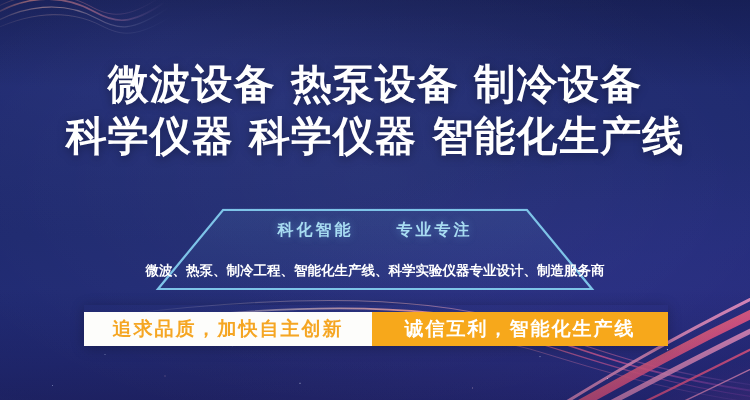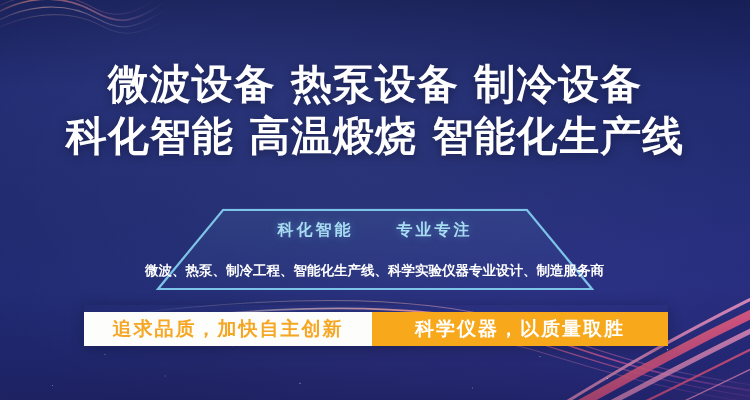--- a/index.html
+++ b/index.html
@@ -113,21 +113,21 @@
     font-weight: 700;
     letter-spacing: 3px;
     white-space: nowrap;
     text-shadow: 0 0 8px rgba(120,200,240,0.35);
   }
   .slogan-cyan .gap { display: inline-block; width: 26px; }
 
   .slogan-sub {
     position: absolute;
     left: -10px; right: -10px; top: 54px;
-    text-align: left;
+    text-align: center;
     color: #ffffff;
     font-size: 13.5px;
     font-weight: 700;
     letter-spacing: 0px;
     white-space: nowrap;
   }
 
   
   .bars {
     position: absolute;
@@ -250,36 +250,36 @@
 
   <svg class="tri tri-left" width="60" height="48" viewBox="0 0 60 48">
     <polygon points="0,4 58,16 0,44" fill="#a5d8ea"></polygon>
   </svg>
   <svg class="tri tri-right" width="42" height="78" viewBox="0 0 42 78">
     <polygon points="34,0 40,30 2,70" fill="#a5d8ea"></polygon>
   </svg>
 
   <div class="headline">
     <span class="ln">微波设备  热泵设备  制冷设备</span>
-    <span class="ln">科化智能  高温煅烧  智能化生产线</span>
+    <span class="ln">科学仪器  科学仪器  智能化生产线</span>
   </div>
 
   <div class="trap-wrap">
     <div class="trap-shape"></div>
     <svg class="trap-border" width="440" height="84" viewBox="0 0 440 84">
       <polygon points="68,2 372,2 437,81 3,81" fill="none" stroke="#7ec4e8" stroke-width="2.2" stroke-linejoin="miter"></polygon>
     </svg>
 
     <div class="slogan-cyan">
       <span>科化智能</span>
       <span class="gap"></span>
       <span>专业专注</span>
     </div>
 
     <div class="slogan-sub">微波、热泵、制冷工程、智能化生产线、科学实验仪器专业设计、制造服务商</div>
   </div>
 
   <div class="bars">
     <div class="bar bar-light">追求品质，加快自主创新</div>
-    <div class="bar bar-orange">科学仪器，以质量取胜</div>
+    <div class="bar bar-orange">诚信互利，智能化生产线</div>
   </div>
 
 </div>
 
 </body></html>

